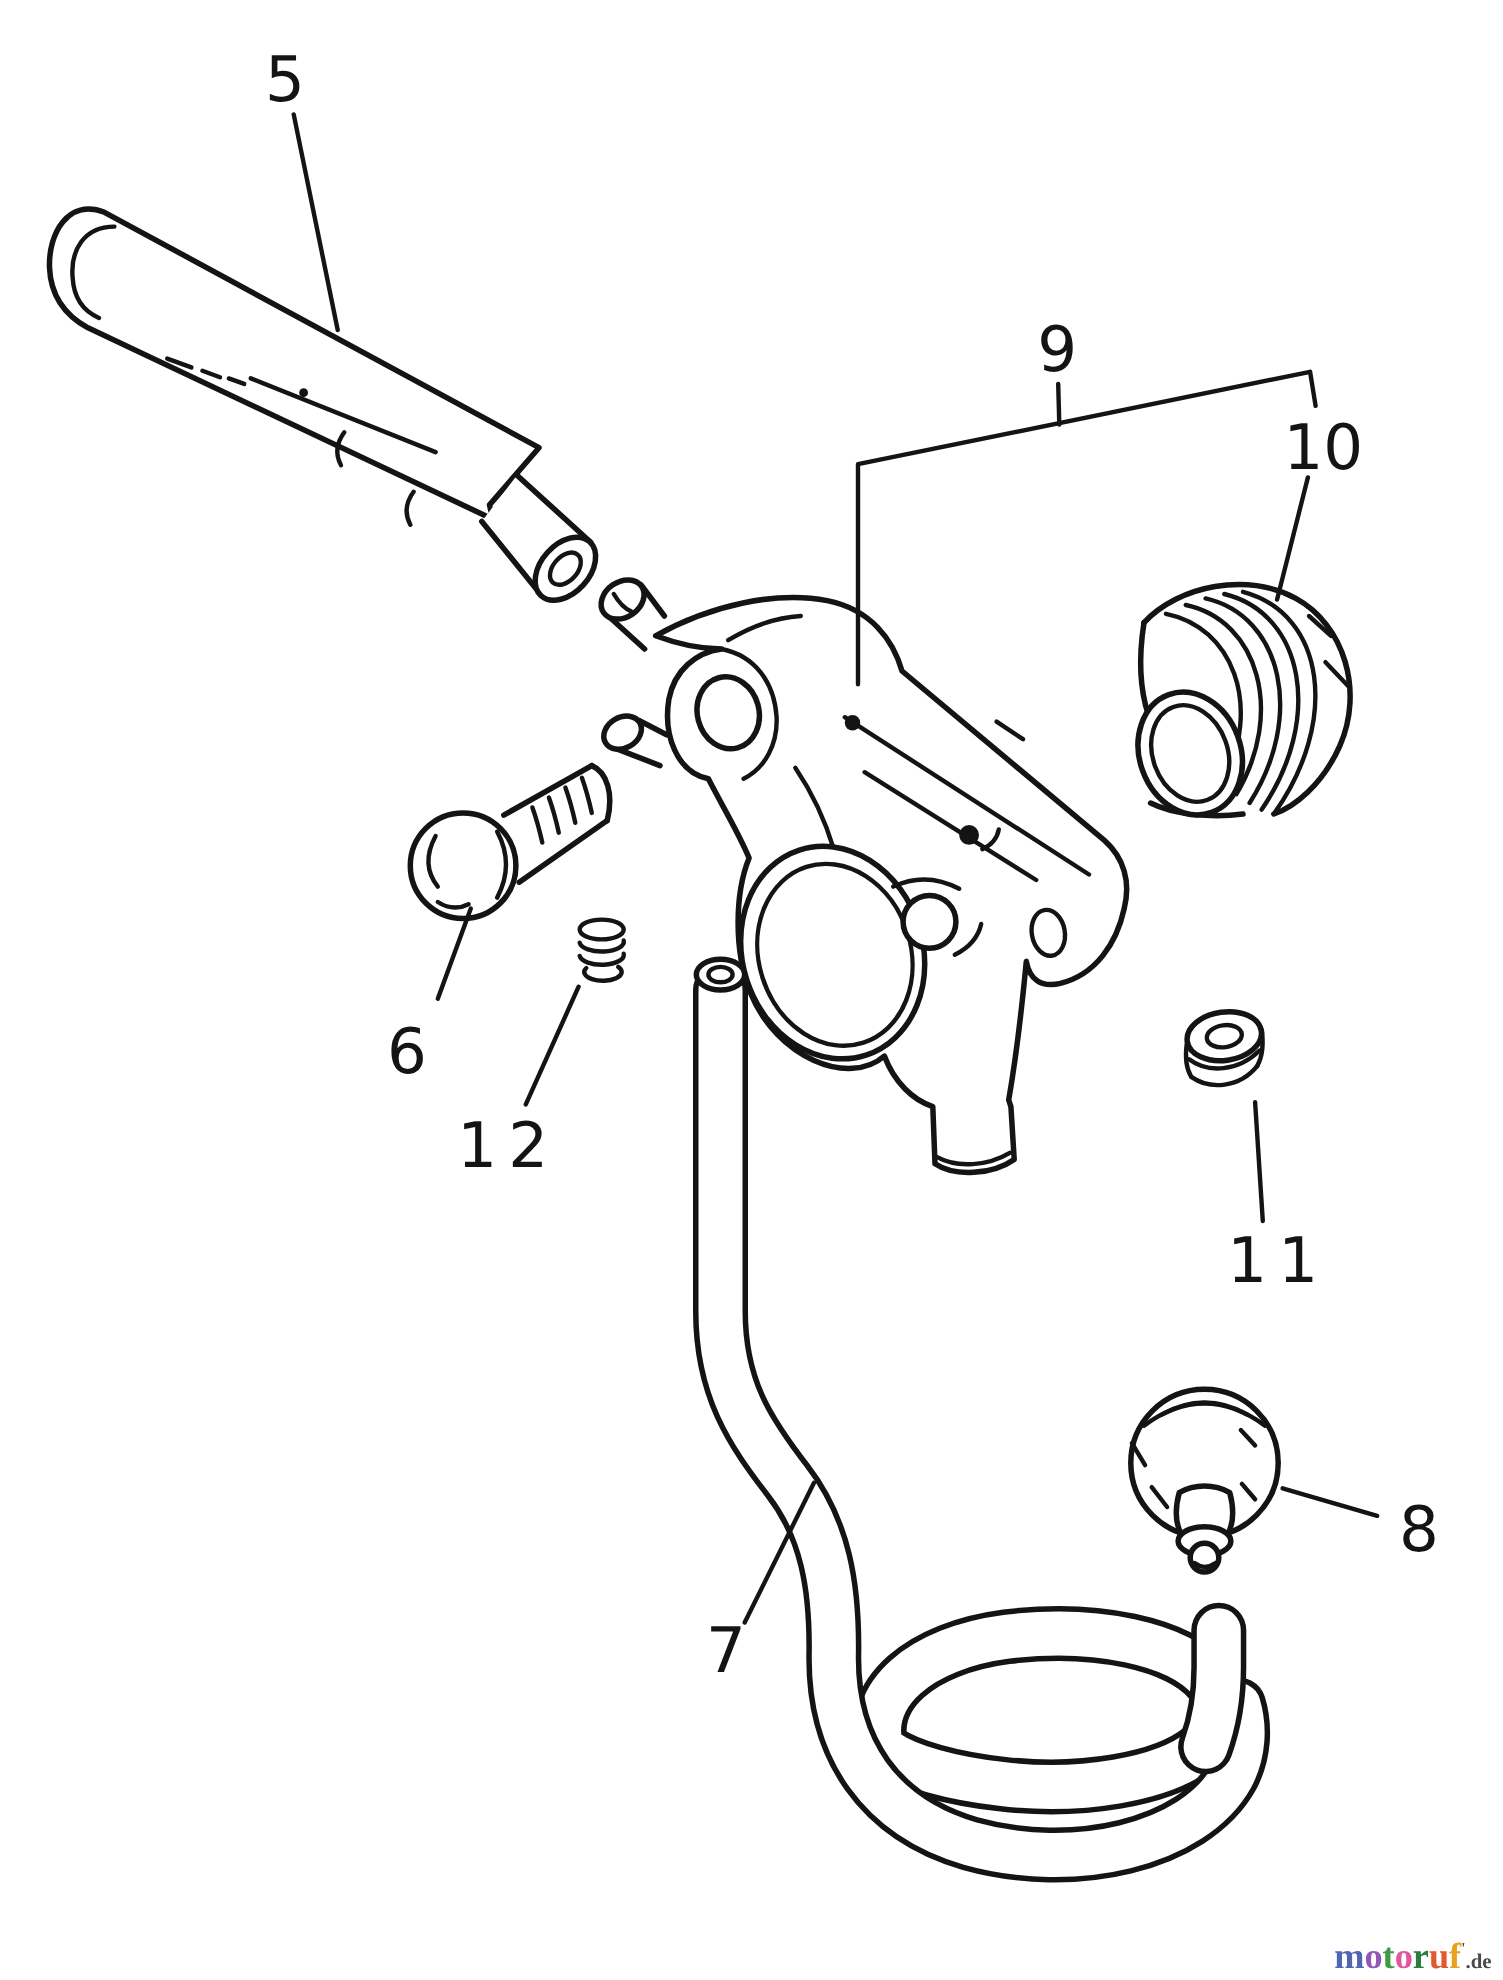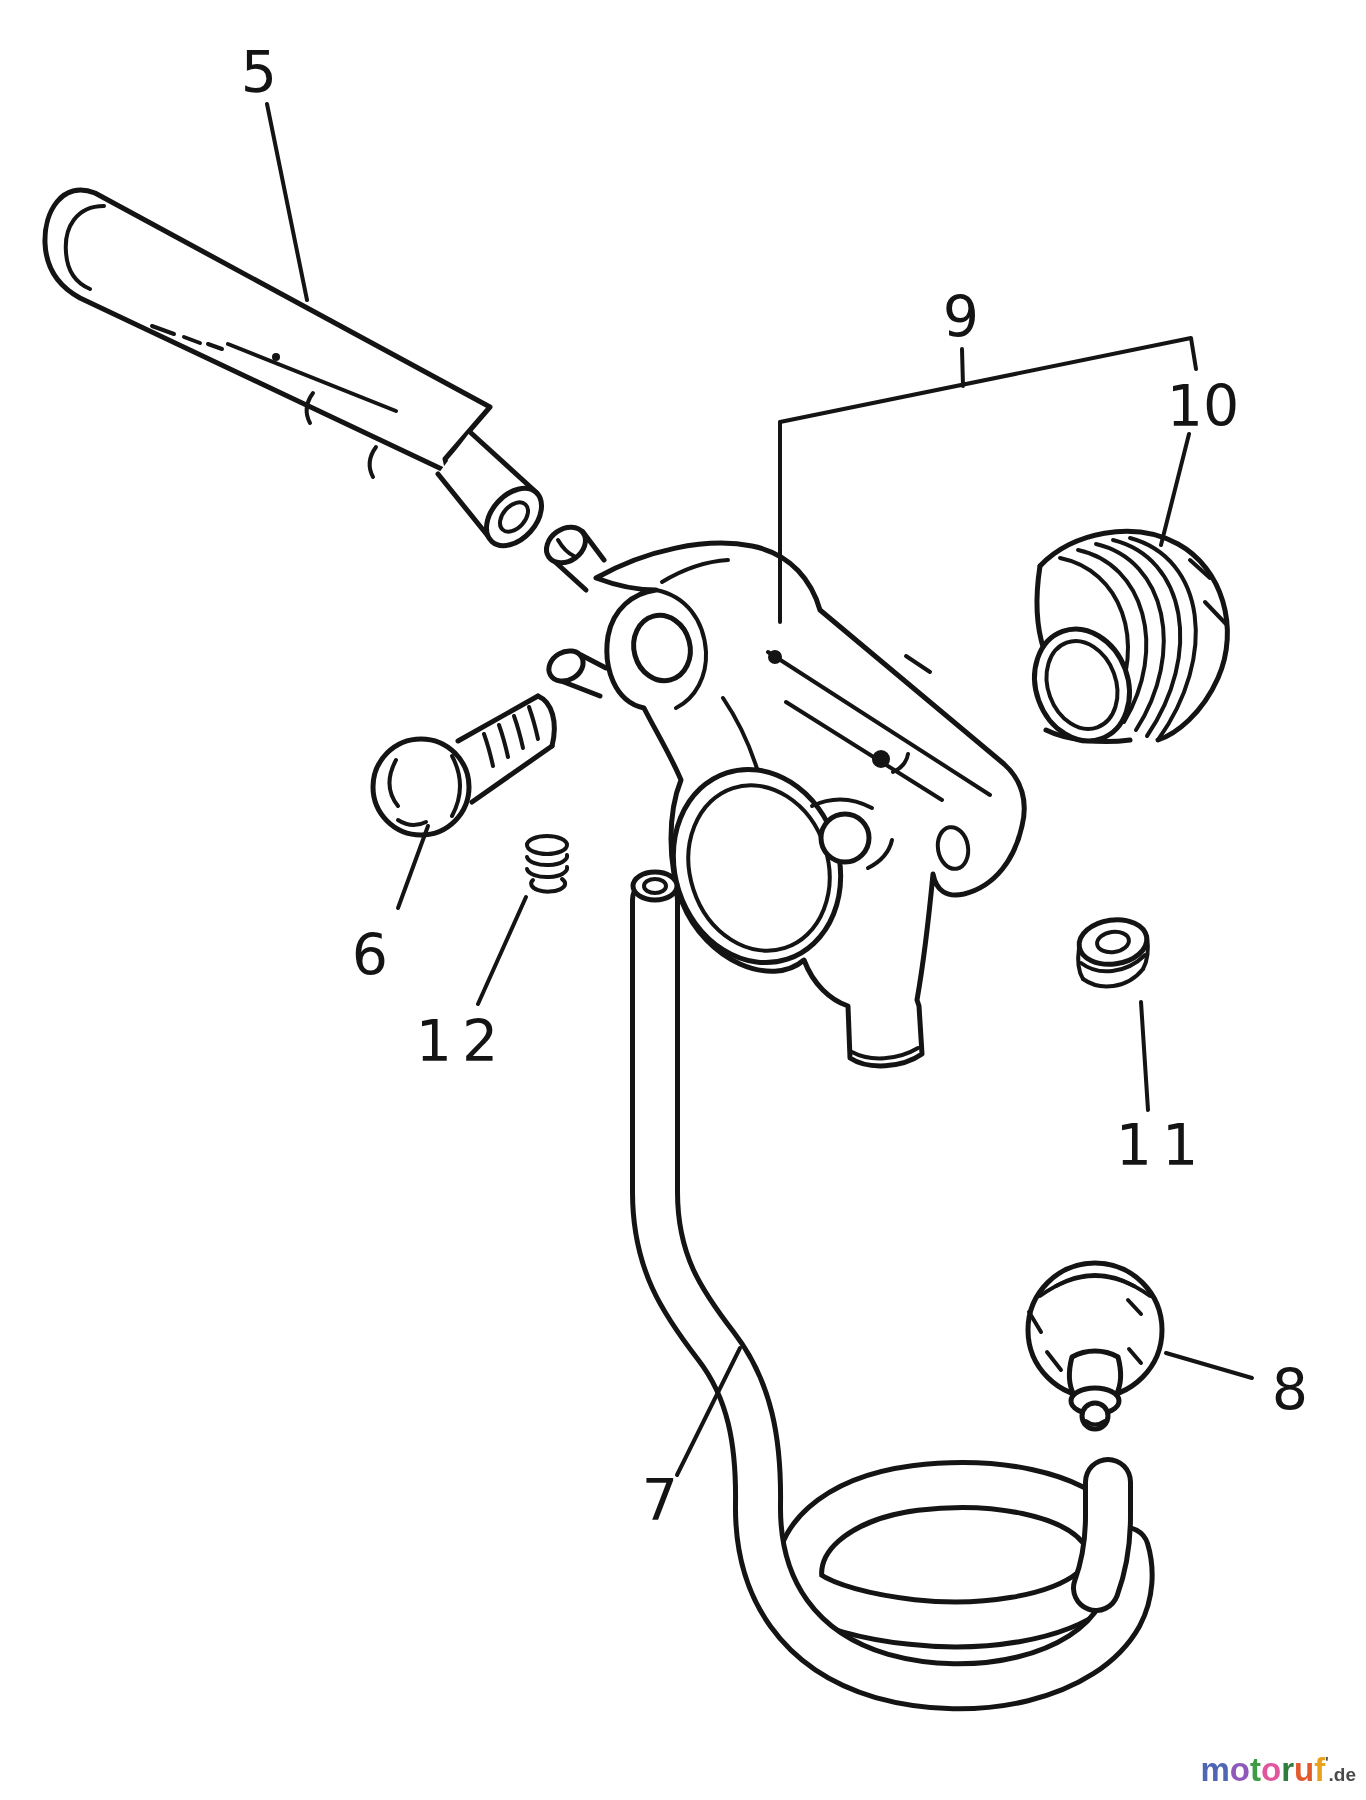--- a/index.html
+++ b/index.html
@@ -8,21 +8,21 @@
   svg{position:absolute;left:0;top:0;}
   .ln{fill:none;stroke:#141414;stroke-width:5;stroke-linecap:round;stroke-linejoin:round;}
   .thin{fill:none;stroke:#141414;stroke-width:4;stroke-linecap:round;stroke-linejoin:round;}
   .wfill{fill:#ffffff;stroke:#141414;stroke-width:5;stroke-linejoin:round;}
   .wonly{fill:#ffffff;stroke:none;}
   .tubeB{fill:none;stroke:#141414;stroke-width:50;stroke-linecap:round;}
   .tubeW{fill:none;stroke:#ffffff;stroke-width:40;stroke-linecap:round;}
   .dot{fill:#141414;stroke:none;}
   .callout{font-family:"DejaVu Sans",sans-serif;font-size:57px;fill:#141414;text-anchor:middle;}
   .sp{letter-spacing:10px;}
-  .watermark{position:absolute;right:10px;bottom:14px;font-family:Liberation Sans, sans-serif;
+  .watermark{position:absolute;right:10px;bottom:4px;font-family:Liberation Serif, serif;
              font-weight:bold;font-size:33px;line-height:1;white-space:nowrap;}
   .watermark .suffix{font-size:19px;font-weight:bold;}
   .watermark .mark{font-size:14px;vertical-align:14px;}
 </style>
 </head>
 <body>
 
 <div class="page">
 <svg width="1366" height="1800" viewBox="0 0 1366 1800">
 

